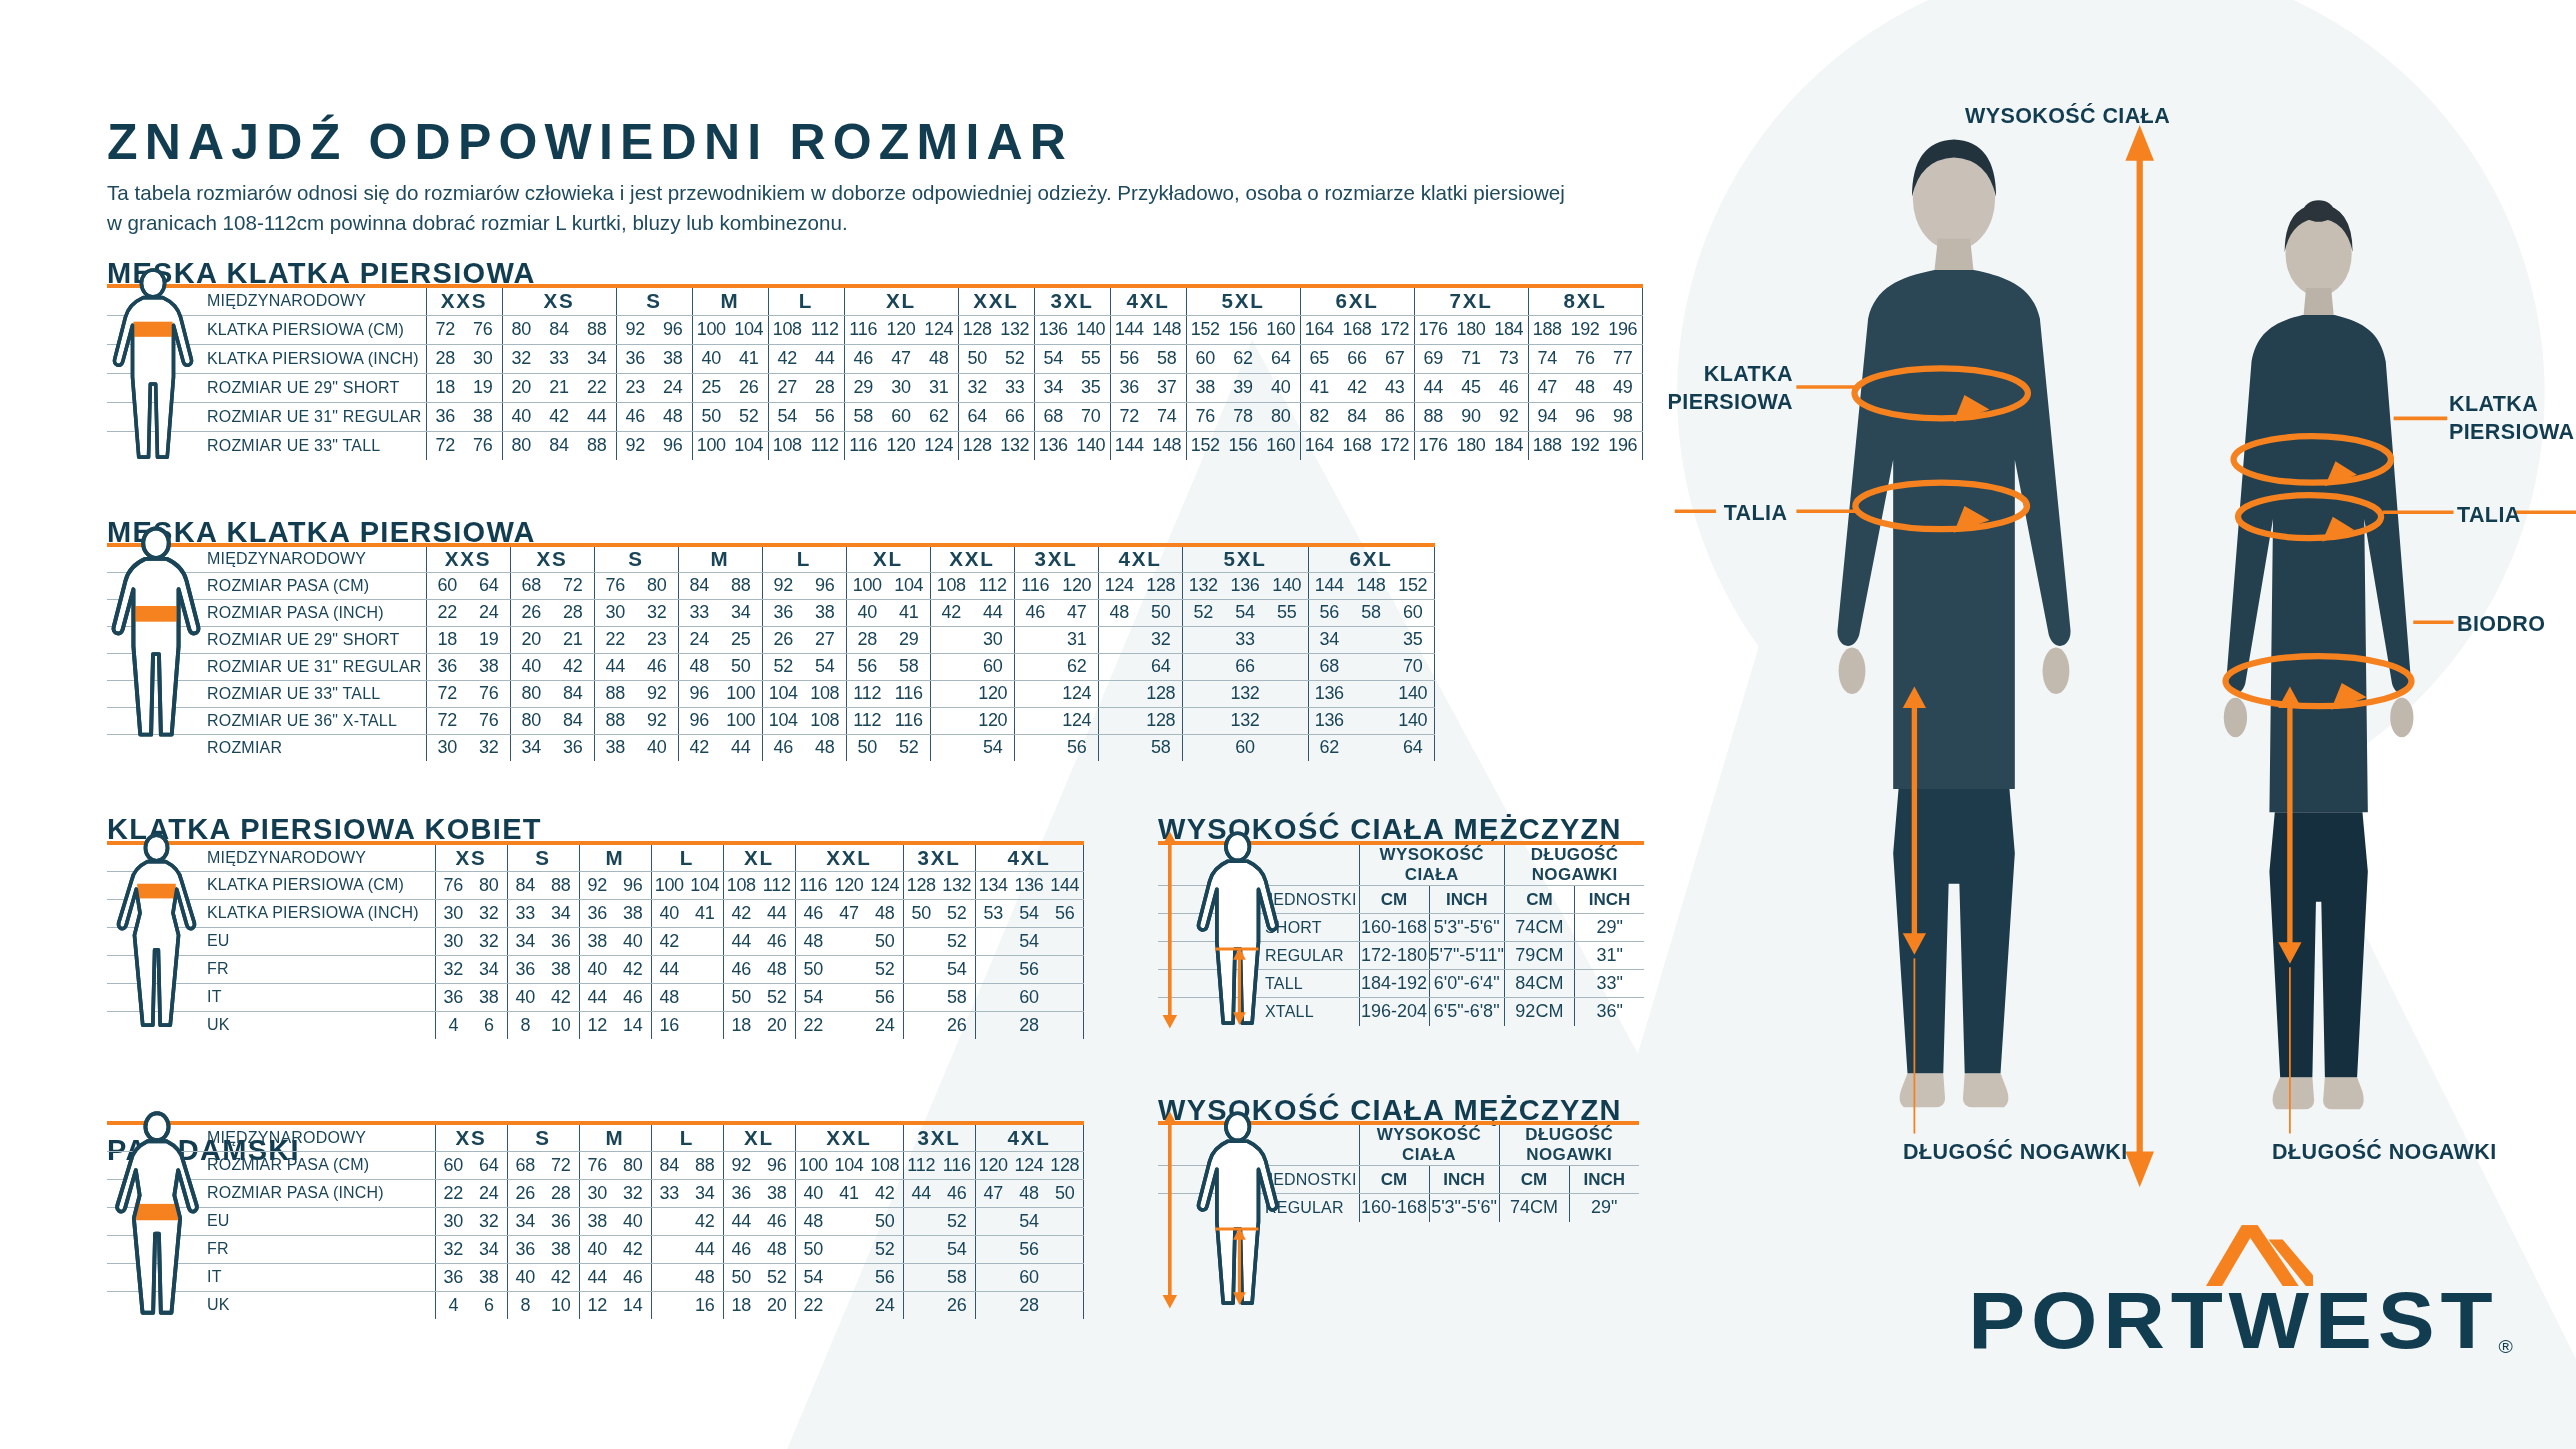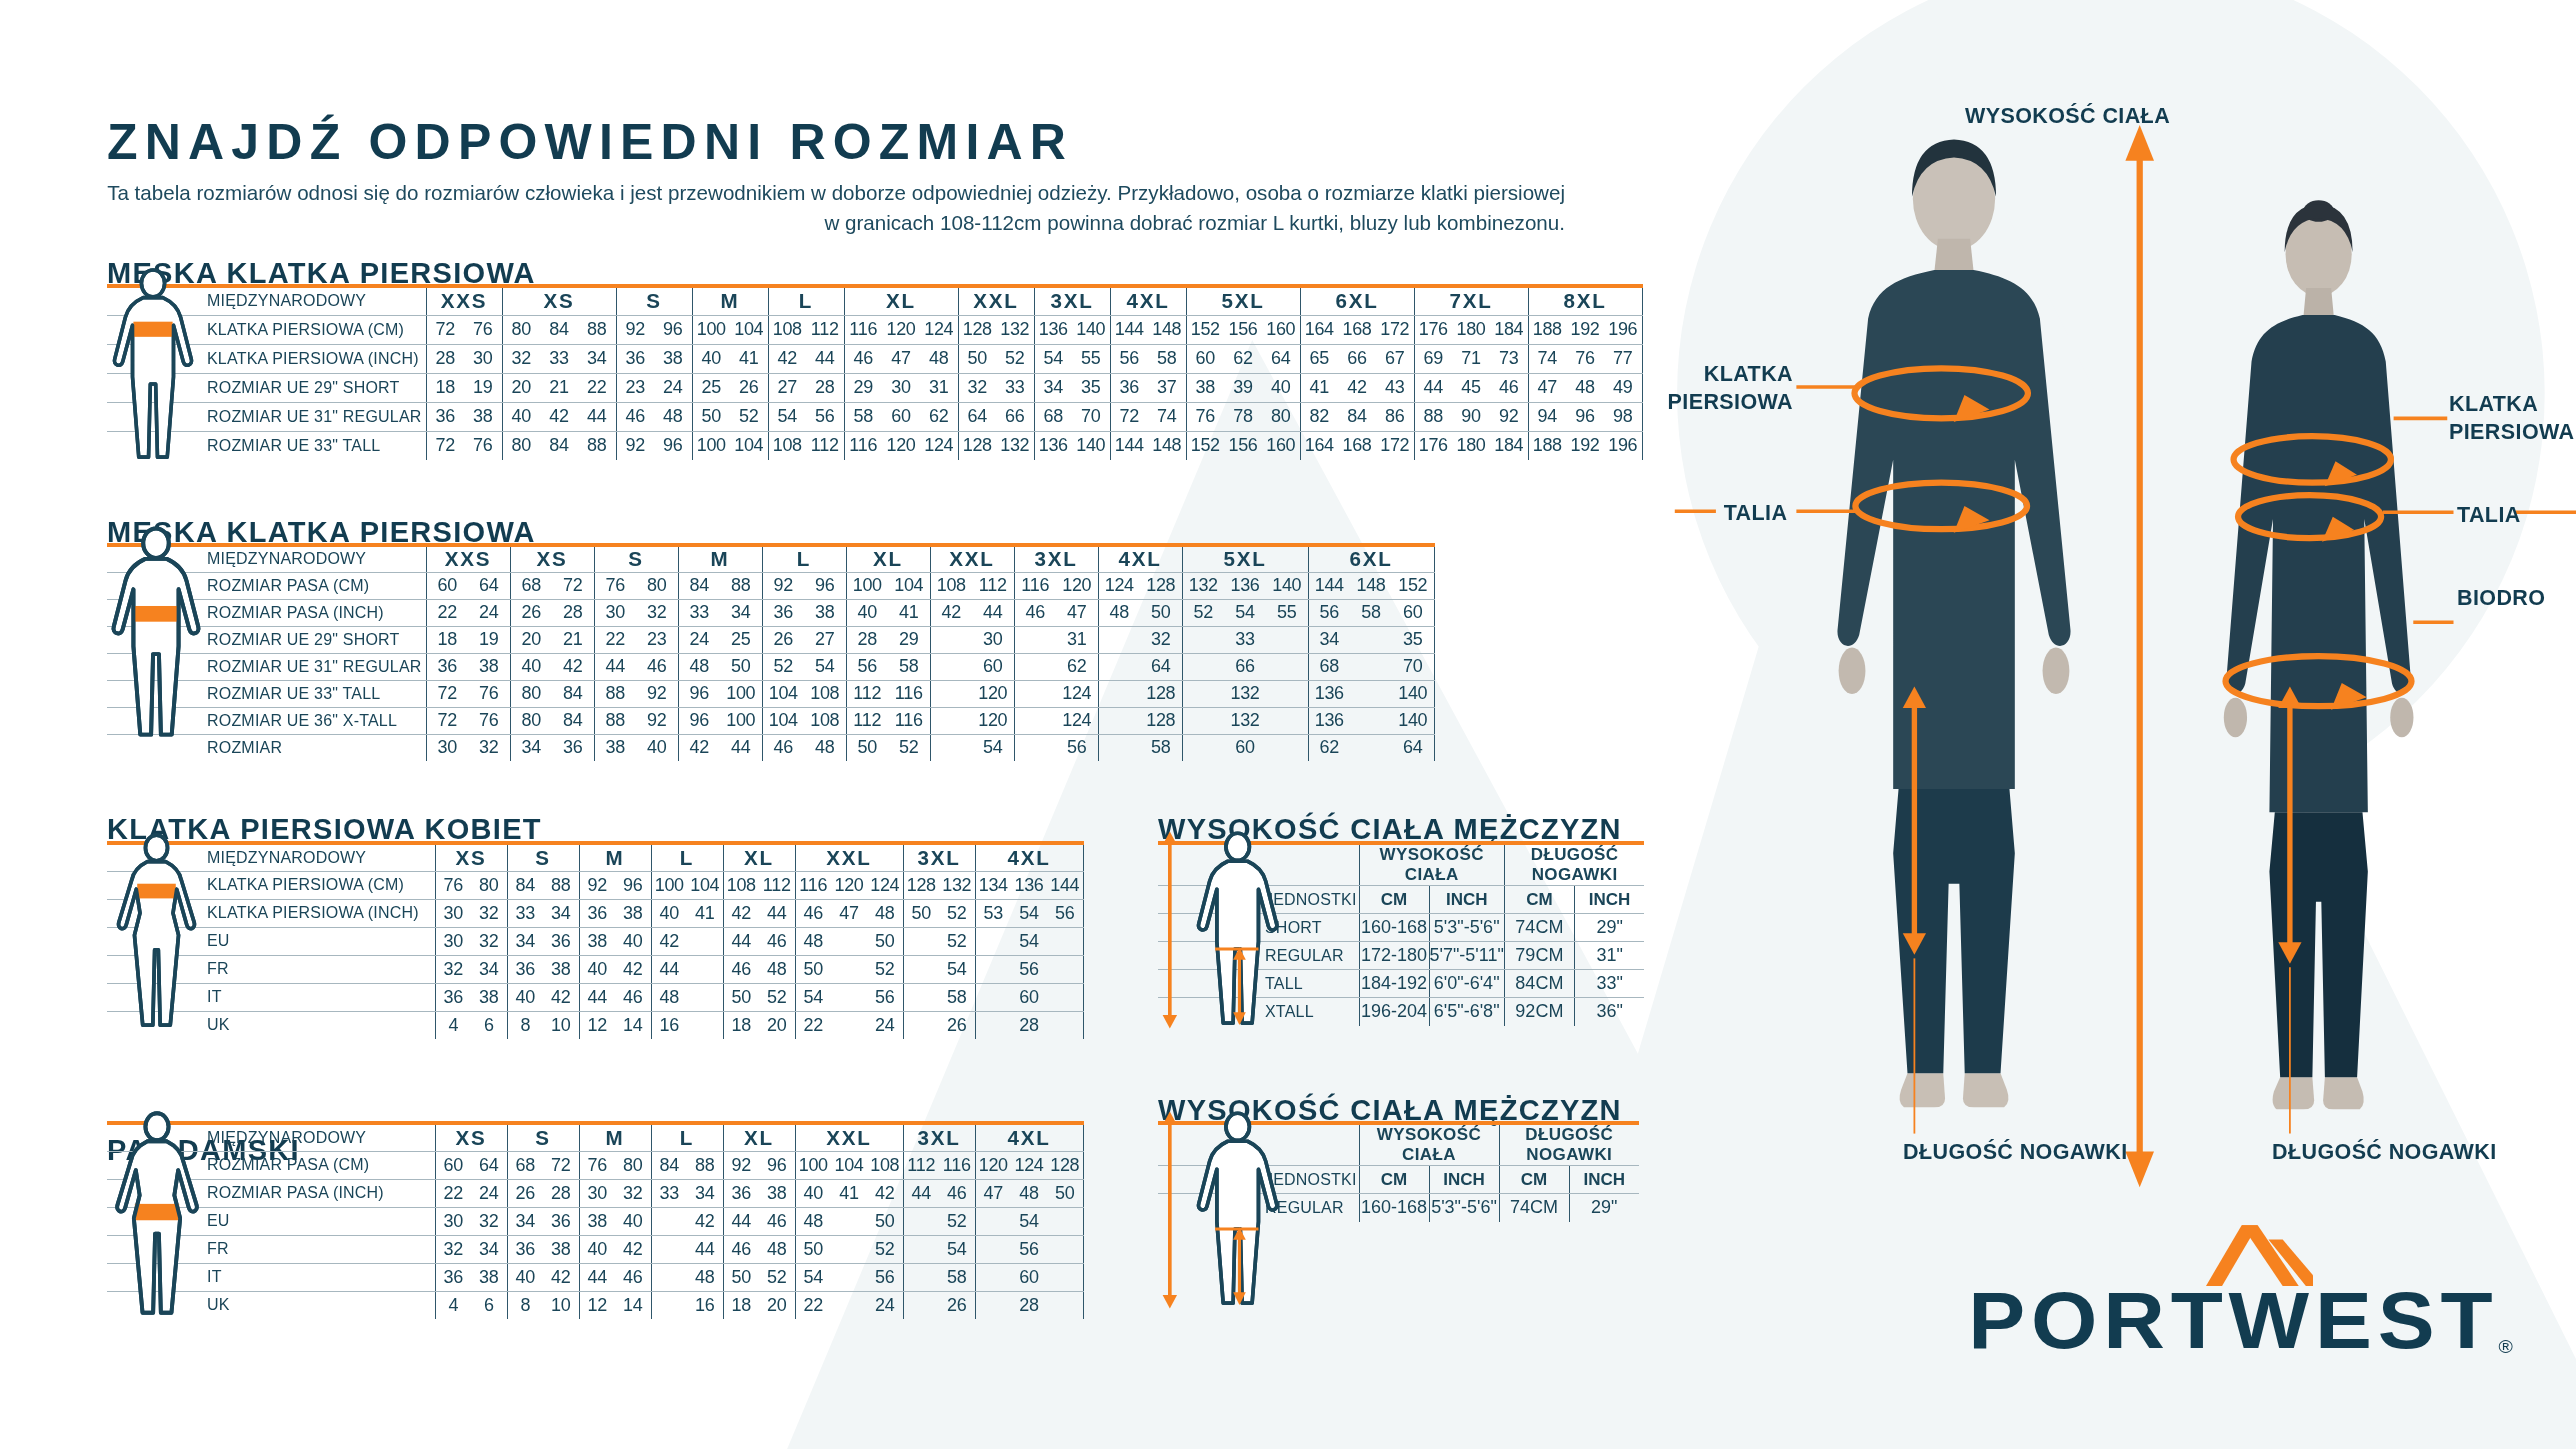--- a/index.html
+++ b/index.html
@@ -7,21 +7,21 @@
         font-family:"Liberation Sans", sans-serif;color:var(--navy);}
   :root{--navy:#1A4558;--orange:#F6821F;--line:#A7B7BF;--vline:#2F566A;--pale:#F2F6F7;}
 
   
   #bg{position:absolute;left:0;top:0;}
 
   
   #page-title{position:absolute;left:107px;top:79px;font-size:50px;font-weight:700;
       letter-spacing:7.2px;color:#123C50;white-space:nowrap;}
   #page-subtitle{position:absolute;left:107px;top:157px;width:1458px;font-size:20.6px;
-      line-height:30px;color:#1E4A5E;text-align:right;}
+      line-height:30px;color:#1E4A5E;}
 
   
   .sec-title{position:absolute;font-size:29px;font-weight:700;letter-spacing:1.3px;color:#123C50;white-space:nowrap;}
   #st1{left:107px;top:233px;} #st2{left:107px;top:492px;}
   #st3{left:107px;top:789px;} #st4{left:107px;top:1110px;}
   #sh1{left:1158px;top:789px;} #sh2{left:1158px;top:1070px;}
 
   
   .mount{position:absolute;}
   #mt1{left:107px;top:284px;} #mt2{left:107px;top:543px;}
@@ -55,21 +55,21 @@
   .ofill{fill:var(--orange);}
 
   
   .mlabel{position:absolute;font-size:21.5px;font-weight:700;line-height:28px;
       letter-spacing:0.4px;color:#123C50;}
   #lbl-height{left:1965px;top:102px;width:197px;text-align:center;white-space:nowrap;}
   #lbl-chest-left{left:1650px;top:360px;width:143px;text-align:right;}
   #lbl-talia-left{left:1719px;top:499px;width:73px;text-align:center;}
   #lbl-chest-right{left:2449px;top:390px;width:134px;text-align:left;}
   #lbl-talia-right{left:2457px;top:501px;width:81px;}
-  #lbl-biodro{left:2457px;top:584px;width:107px;}
+  #lbl-biodro{left:2457px;top:610px;width:107px;}
   #lbl-leg-left{left:1903px;top:1138px;width:188px;text-align:center;white-space:nowrap;}
   #lbl-leg-right{left:2272px;top:1138px;width:188px;text-align:center;white-space:nowrap;}
 
   #people-man{position:absolute;left:1775px;top:127px;}
   #people-woman{position:absolute;left:2187px;top:195px;}
   #overlay{position:absolute;left:1673px;top:89px;}
 
   
   #note{position:absolute;left:1158px;top:1308px;width:590px;font-size:20.6px;
       line-height:30px;color:#1E4A5E;}

